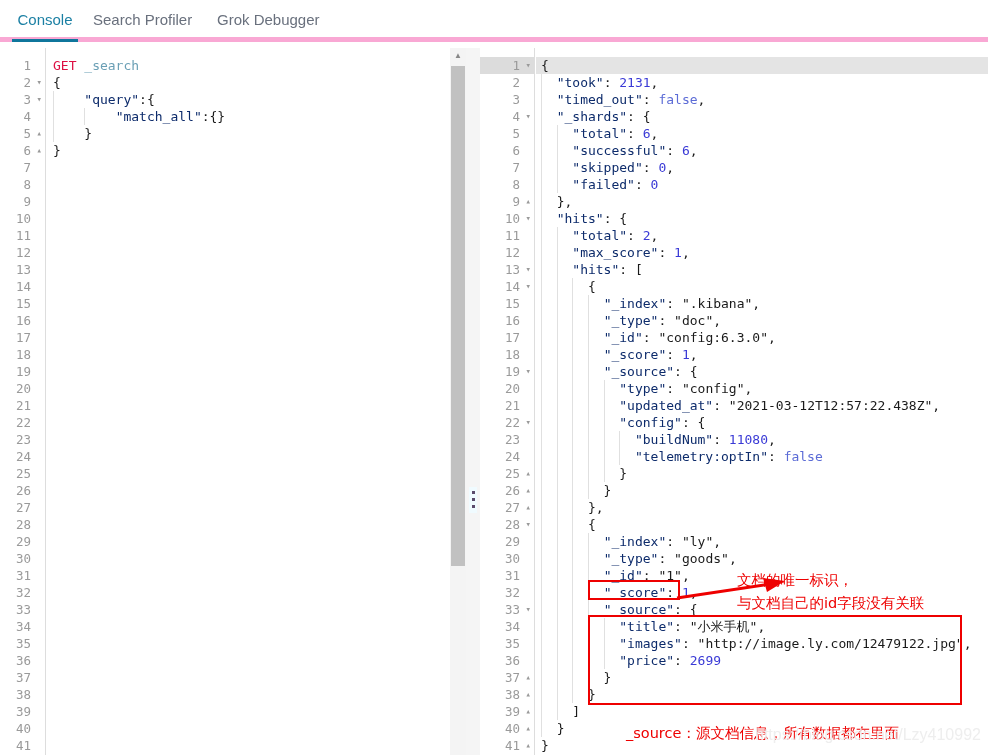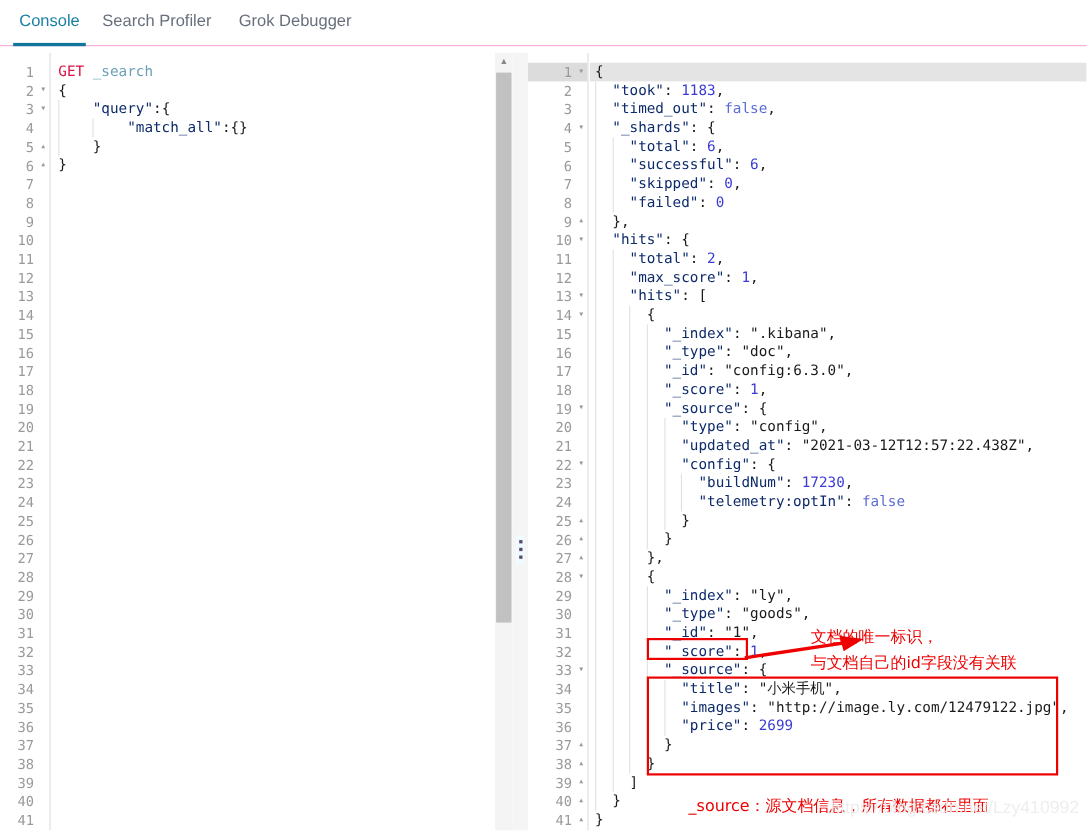--- a/index.html
+++ b/index.html
@@ -13,21 +13,21 @@
     position: relative;
     width: 988px; height: 755px;
     background: #ffffff;
   }
 
   
   #tabbar {
     position: absolute; left: 0; top: 0;
     width: 988px; height: 42px;
     background: #ffffff;
-    border-bottom: 1px solid #f9a8d4;
+    border-bottom: 5px solid #f9a8d4;
     box-sizing: border-box;
   }
   .tab {
     position: absolute; top: 0;
     height: 42px; line-height: 40px;
     font-size: 15px;
     color: #69707d;
     padding: 0 0px;
     cursor: pointer;
     white-space: nowrap;
@@ -383,42 +383,42 @@
         <div class="lineno" style="top: 655px;">39</div>
         <div class="fold" style="top: 655px;">▴</div>
         <div class="lineno" style="top: 672px;">40</div>
         <div class="fold" style="top: 672px;">▴</div>
         <div class="lineno" style="top: 689px;">41</div>
         <div class="fold" style="top: 689px;">▴</div>
       </div>
     <div class="code" id="right-code">
         <div class="activeline" style="top: 9px;"></div>
         <div class="line" style="top: 9px;"><span class="p">{</span></div>
-        <div class="line" style="top: 26px;"><span class="p">  </span><span class="k">"took"</span><span class="p">: </span><span class="num">1183</span><span class="p">,</span></div>
+        <div class="line" style="top: 26px;"><span class="p">  </span><span class="k">"took"</span><span class="p">: </span><span class="num">2131</span><span class="p">,</span></div>
         <div class="line" style="top: 43px;"><span class="p">  </span><span class="k">"timed_out"</span><span class="p">: </span><span class="bool">false</span><span class="p">,</span></div>
         <div class="line" style="top: 60px;"><span class="p">  </span><span class="k">"_shards"</span><span class="p">: {</span></div>
         <div class="line" style="top: 77px;"><span class="p">    </span><span class="k">"total"</span><span class="p">: </span><span class="num">6</span><span class="p">,</span></div>
         <div class="line" style="top: 94px;"><span class="p">    </span><span class="k">"successful"</span><span class="p">: </span><span class="num">6</span><span class="p">,</span></div>
         <div class="line" style="top: 111px;"><span class="p">    </span><span class="k">"skipped"</span><span class="p">: </span><span class="num">0</span><span class="p">,</span></div>
         <div class="line" style="top: 128px;"><span class="p">    </span><span class="k">"failed"</span><span class="p">: </span><span class="num">0</span></div>
         <div class="line" style="top: 145px;"><span class="p">  },</span></div>
         <div class="line" style="top: 162px;"><span class="p">  </span><span class="k">"hits"</span><span class="p">: {</span></div>
         <div class="line" style="top: 179px;"><span class="p">    </span><span class="k">"total"</span><span class="p">: </span><span class="num">2</span><span class="p">,</span></div>
         <div class="line" style="top: 196px;"><span class="p">    </span><span class="k">"max_score"</span><span class="p">: </span><span class="num">1</span><span class="p">,</span></div>
         <div class="line" style="top: 213px;"><span class="p">    </span><span class="k">"hits"</span><span class="p">: [</span></div>
         <div class="line" style="top: 230px;"><span class="p">      {</span></div>
         <div class="line" style="top: 247px;"><span class="p">        </span><span class="k">"_index"</span><span class="p">: </span><span class="s">".kibana"</span><span class="p">,</span></div>
         <div class="line" style="top: 264px;"><span class="p">        </span><span class="k">"_type"</span><span class="p">: </span><span class="s">"doc"</span><span class="p">,</span></div>
         <div class="line" style="top: 281px;"><span class="p">        </span><span class="k">"_id"</span><span class="p">: </span><span class="s">"config:6.3.0"</span><span class="p">,</span></div>
         <div class="line" style="top: 298px;"><span class="p">        </span><span class="k">"_score"</span><span class="p">: </span><span class="num">1</span><span class="p">,</span></div>
         <div class="line" style="top: 315px;"><span class="p">        </span><span class="k">"_source"</span><span class="p">: {</span></div>
         <div class="line" style="top: 332px;"><span class="p">          </span><span class="k">"type"</span><span class="p">: </span><span class="s">"config"</span><span class="p">,</span></div>
         <div class="line" style="top: 349px;"><span class="p">          </span><span class="k">"updated_at"</span><span class="p">: </span><span class="s">"2021-03-12T12:57:22.438Z"</span><span class="p">,</span></div>
         <div class="line" style="top: 366px;"><span class="p">          </span><span class="k">"config"</span><span class="p">: {</span></div>
-        <div class="line" style="top: 383px;"><span class="p">            </span><span class="k">"buildNum"</span><span class="p">: </span><span class="num">17230</span><span class="p">,</span></div>
+        <div class="line" style="top: 383px;"><span class="p">            </span><span class="k">"buildNum"</span><span class="p">: </span><span class="num">11080</span><span class="p">,</span></div>
         <div class="line" style="top: 400px;"><span class="p">            </span><span class="k">"telemetry:optIn"</span><span class="p">: </span><span class="bool">false</span></div>
         <div class="line" style="top: 417px;"><span class="p">          }</span></div>
         <div class="line" style="top: 434px;"><span class="p">        }</span></div>
         <div class="line" style="top: 451px;"><span class="p">      },</span></div>
         <div class="line" style="top: 468px;"><span class="p">      {</span></div>
         <div class="line" style="top: 485px;"><span class="p">        </span><span class="k">"_index"</span><span class="p">: </span><span class="s">"ly"</span><span class="p">,</span></div>
         <div class="line" style="top: 502px;"><span class="p">        </span><span class="k">"_type"</span><span class="p">: </span><span class="s">"goods"</span><span class="p">,</span></div>
         <div class="line" style="top: 519px;"><span class="p">        </span><span class="k">"_id"</span><span class="p">: </span><span class="s">"1"</span><span class="p">,</span></div>
         <div class="line" style="top: 536px;"><span class="p">        </span><span class="k">"_score"</span><span class="p">: </span><span class="num">1</span><span class="p">,</span></div>
         <div class="line" style="top: 553px;"><span class="p">        </span><span class="k">"_source"</span><span class="p">: {</span></div>

